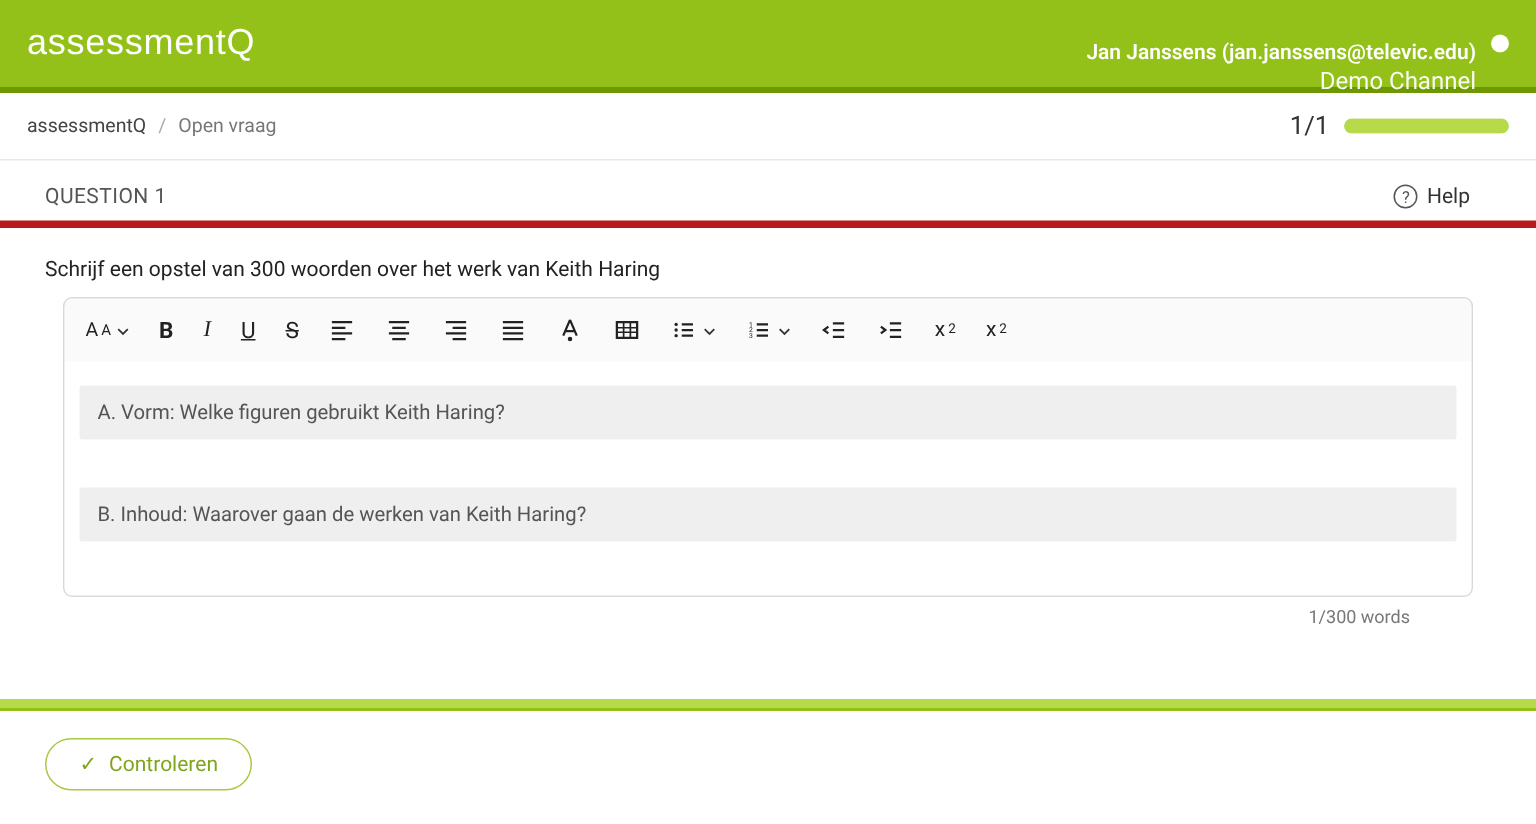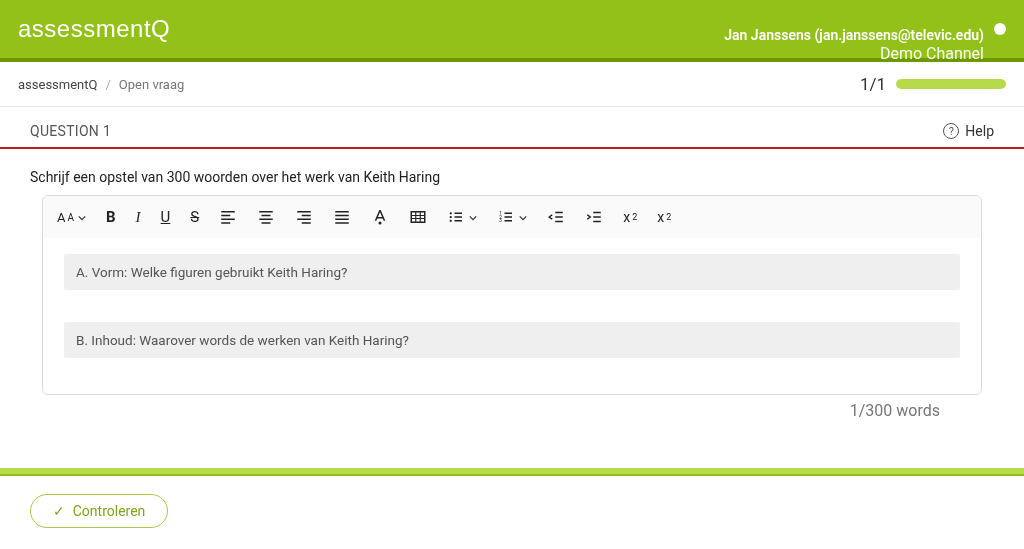--- a/index.html
+++ b/index.html
@@ -27,43 +27,43 @@
     .breadcrumb { display: flex; align-items: center; gap: 8px; }
     .breadcrumb .sep { color: #aaa; }
     .breadcrumb .item { color: #444; }
     .breadcrumb .item.sub { color: #777; }
     .progress-area { display: flex; align-items: center; gap: 10px; }
     .progress-count { font-size: 17px; color: #333; }
     .progress-bar-outer { width: 110px; height: 10px; border-radius: 6px; background: #e8f3c8; overflow: hidden; }
     .progress-bar-inner { height: 100%; background: #b6da4a; width: 100%; border-radius: 6px; }
     .question-head {
       display: flex; justify-content: space-between; align-items: flex-start;
-      padding: 16px 30px 8px 30px; border-bottom: 2px solid #b91c1c;
+      padding: 16px 44px 8px 30px; border-bottom: 5px solid #b91c1c;
     }
     .question-label { font-size: 14px; color: #555; letter-spacing: 0.3px; }
     .help-group { display: flex; align-items: center; gap: 6px; color: #333; cursor: pointer; font-size: 14px; }
     .help-icon { width: 16px; height: 16px; border: 1.5px solid #555; border-radius: 50%; display: inline-flex; align-items: center; justify-content: center; font-size: 11px; color: #555; }
     .prompt { padding: 20px 30px 10px 30px; font-size: 14px; color: #222; }
     .editor-wrap { padding: 0 42px 8px 42px; }
     .editor {
       border: 1px solid #d9d9d9; border-radius: 6px; background: #fafafa;
       overflow: hidden;
     }
     .toolbar {
       display: flex; align-items: center; gap: 20px; padding: 12px 14px;
       background: #fafafa;
     }
     .toolbar .tb { color: #222; font-size: 15px; cursor: pointer; display: inline-flex; align-items: center; gap: 2px; }
     .toolbar .tb svg { width: 18px; height: 18px; }
     .toolbar .caret { margin-left: 2px; }
     .toolbar .caret svg { width: 8px; height: 8px; }
     .editor-body { background: #fff; padding: 10px 10px 30px 10px; }
-    .hint-bar { background: #efefef; color: #555; font-size: 13.5px; padding: 10px 12px; border-radius: 2px; margin: 6px 11px; cursor: text; }
+    .hint-bar { background: #efefef; color: #555; font-size: 13.5px; padding: 10px 12px; border-radius: 2px; margin: 6px 0; cursor: text; }
     .hint-gap { height: 20px; }
-    .wordcount { text-align: right; font-size: 16px; color: #777; padding: 6px 42px 0 0; }
+    .wordcount { text-align: right; font-size: 12px; color: #777; padding: 6px 42px 0 0; }
     .footer-divider { height: 8px; background: #b6da4a; margin-top: 40px; border-bottom: 2px solid #93c11a; }
     .footer { padding: 18px 30px; }
     .ctrl-btn {
       border: 1.5px solid #a9c845; color: #7fa51a; background: #fff;
       border-radius: 22px; padding: 8px 22px; font-size: 14px;
       display: inline-flex; align-items: center; gap: 8px; cursor: pointer;
     }
     .ctrl-btn .check { color: #7fa51a; }
   </style>
 </head>
@@ -188,21 +188,21 @@
           <sub style="font-size:9px">2</sub>
         </span>
       <span class="tb">
           <span style="font-size:14px">x</span>
           <sup style="font-size:9px">2</sup>
         </span>
     </div>
     <div class="editor-body">
       <div class="hint-bar">A. Vorm: Welke figuren gebruikt Keith Haring?</div>
       <div class="hint-gap"></div>
-      <div class="hint-bar">B. Inhoud: Waarover words de werken van Keith Haring?</div>
+      <div class="hint-bar">B. Inhoud: Waarover gaan de werken van Keith Haring?</div>
     </div>
   </div>
   <div class="wordcount">1/300 words</div>
 </div>
 
 <div class="footer-divider"></div>
 <div class="footer">
   <button class="ctrl-btn">
     <span class="check">✓</span>
     <span>Controleren</span>

